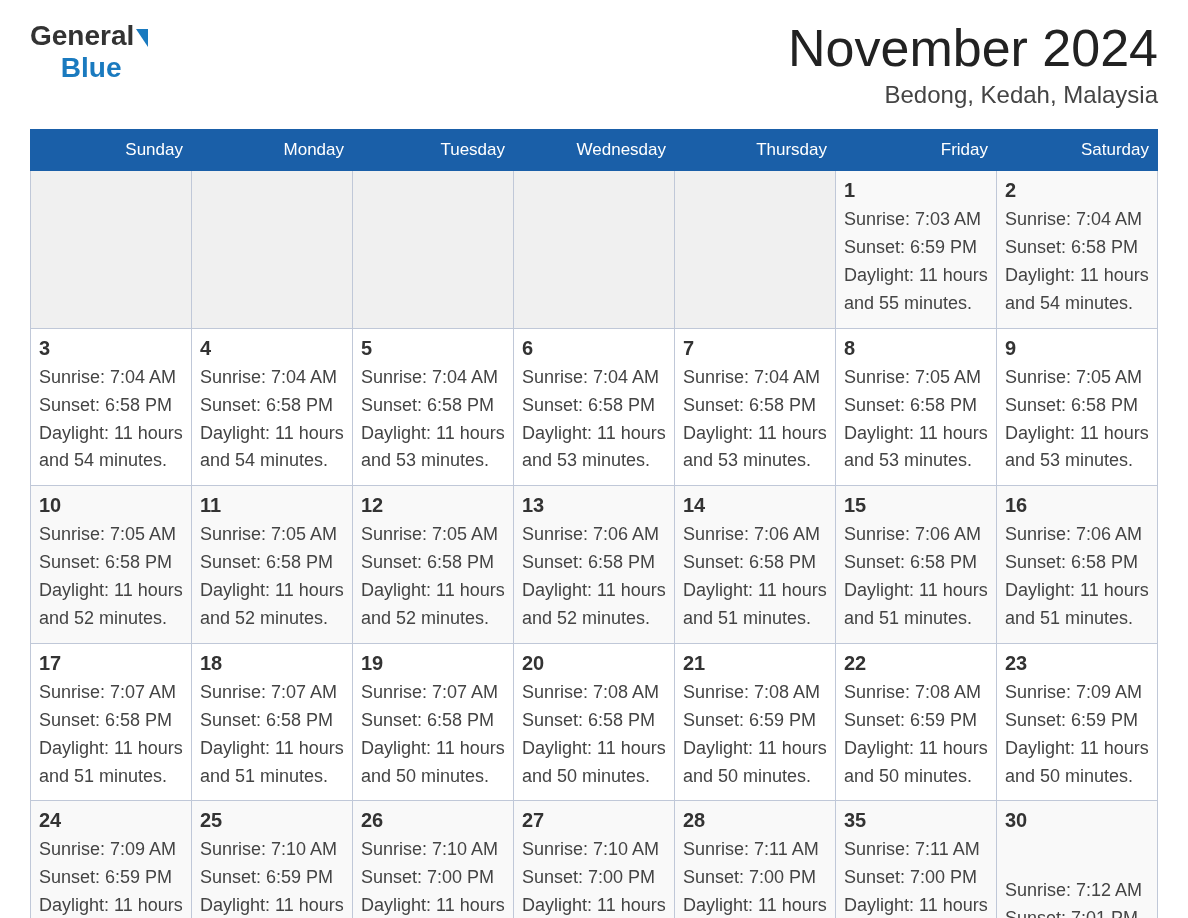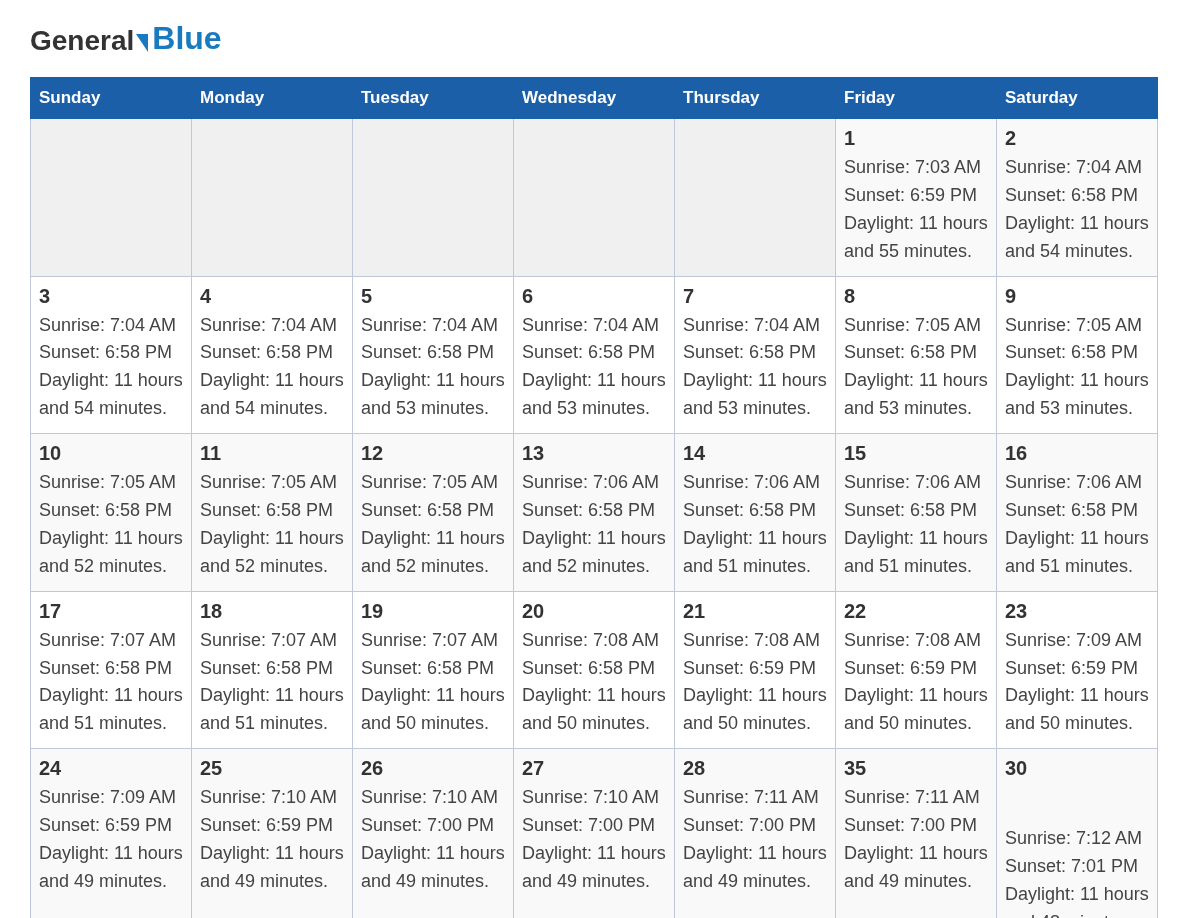--- a/index.html
+++ b/index.html
@@ -11,42 +11,43 @@
       padding: 20px 30px;
     }
     .header {
       display: flex;
       justify-content: space-between;
       align-items: flex-start;
       margin-bottom: 20px;
     }
     .logo {
       display: flex;
-      align-items: flex-end;
+      flex-direction: column;
+      align-items: center;
     }
     .logo-general {
       font-size: 28px;
       font-weight: bold;
       color: #333;
       display: flex;
       align-items: center;
     }
     .logo-triangle {
       width: 0;
       height: 0;
       border-left: 12px solid transparent;
       border-right: 0px solid transparent;
       border-top: 18px solid #1a7abf;
       display: inline-block;
       margin-left: 2px;
       margin-bottom: -4px;
     }
     .logo-line2 {
       color: #1a7abf;
-      font-size: 32px;
+      font-size: 28px;
       font-weight: bold;
       margin-left: 4px;
     }
     .title-area {
       text-align: right;
     }
     .month-title {
       font-size: 52px;
       font-weight: normal;
       color: #222;
@@ -61,23 +62,23 @@
       width: 100%;
       border-collapse: collapse;
       table-layout: fixed;
     }
     thead tr {
       background-color: #1a5fa8;
     }
     thead th {
       color: #fff;
       font-size: 17px;
-      font-weight: bold;
+      font-weight: normal;
       padding: 10px 8px;
-      text-align: left;
+      text-align: right;
       border: 1px solid #1a5fa8;
     }
     tbody tr {
       background-color: #fff;
     }
     tbody tr:nth-child(odd) {
       background-color: #f9f9f9;
     }
     tbody td {
       vertical-align: top;
@@ -107,20 +108,24 @@
 </head>
 <body>
 
 <div class="header">
   <div class="logo">
     <div class="logo-general">
       <span>General</span>
         <span class="logo-triangle"></span>
     </div>
     <div class="logo-line2">Blue</div>
+  </div>
+  <div class="title-area">
+    <div class="month-title">November 2024</div>
+    <div class="location-title">Bedong, Kedah, Malaysia</div>
   </div>
 </div>
 
 <table>
   <thead>
     <tr>
     <th>Sunday</th>
         <th>Monday</th>
         <th>Tuesday</th>
         <th>Wednesday</th>

